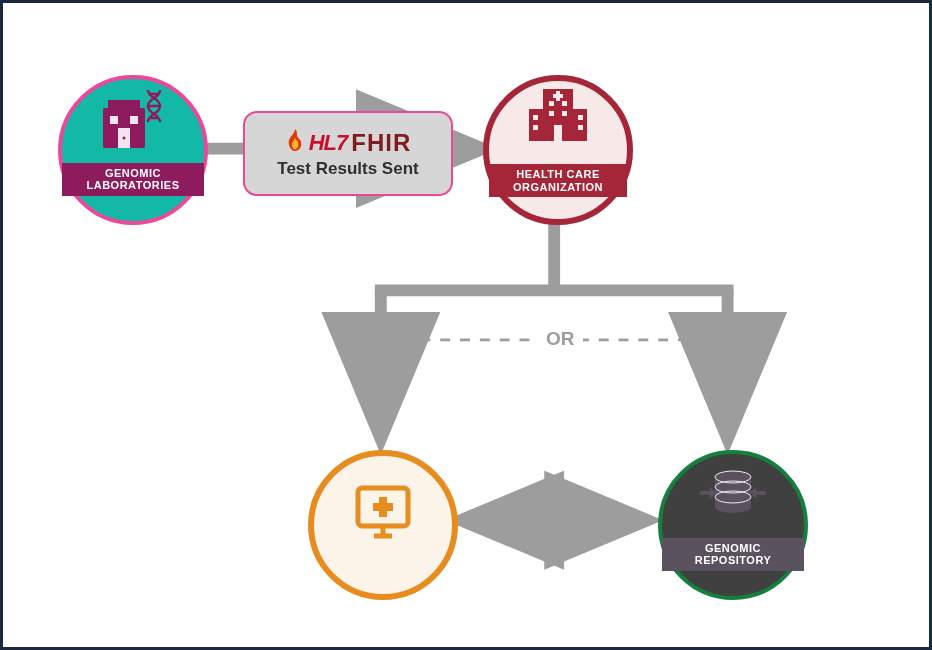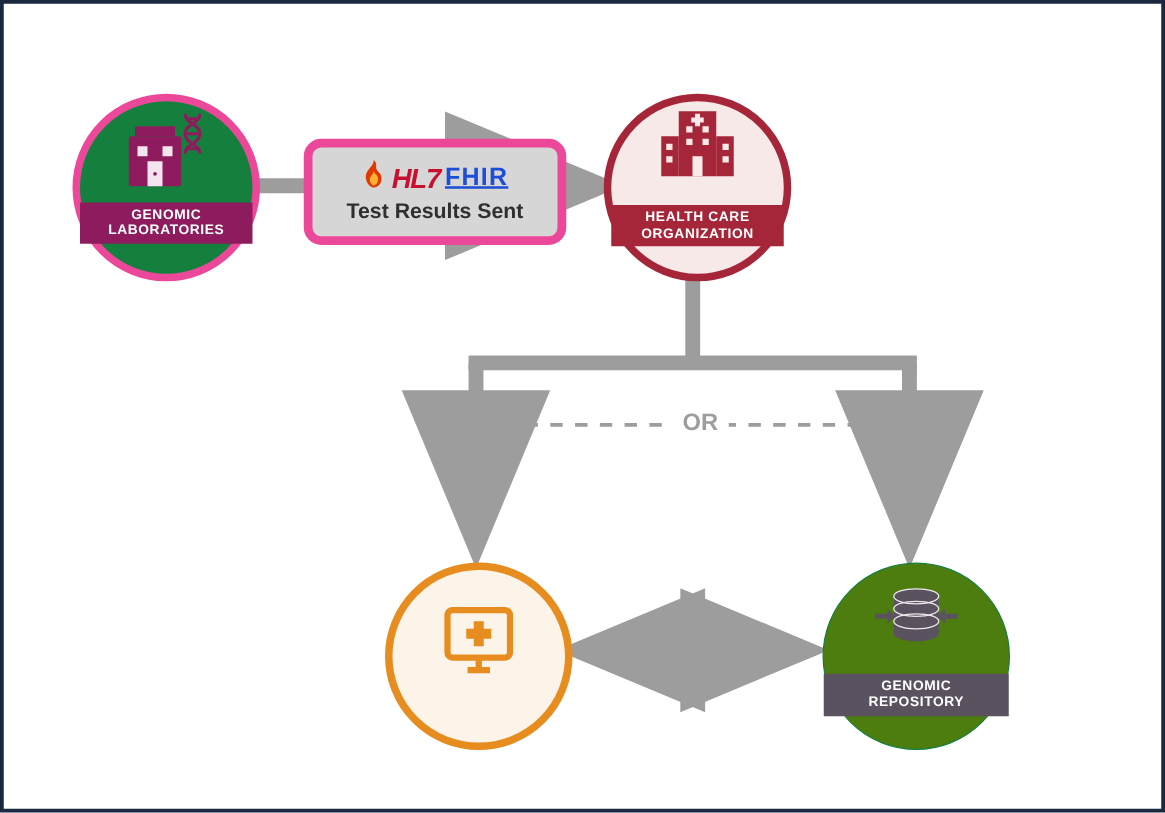--- a/index.html
+++ b/index.html
@@ -21,40 +21,40 @@
     width: 100%; height: 60%; display:flex; align-items:center; justify-content:center;
   }
   .node .label-band {
     width: 100%; padding: 4px 6px;
     font-size: 11px; font-weight: 700; letter-spacing: .5px;
     color: #fff; line-height: 1.15;
   }
   .node .footer-space { height: 18%; }
 
   
-  .node.lab { background: #15803d; border: 6px solid #ec4899; justify-content: flex-end; }
+  .node.lab { background: #14b8a6; border: 4px solid #ec4899; justify-content: flex-end; }
   .node.lab .label-band { background: #8e1b5d; }
   .node.hco { background: #f8e9e9; border: 6px solid #a62639; gap: 18px; }
   .node.hco .label-band { background: #a62639; }
   .node.ehr { background: #fdf4e9; border: 6px solid #e78c1e; }
   .node.ehr .label-band { background: #e78c1e; }
-  .node.repo { background: #4d7c0f; border: 1px solid #15803d; }
+  .node.repo { background: #404040; border: 4px solid #15803d; }
   .node.repo .label-band { background: #5a525f; }
 
   
   .msg-box {
     position: absolute;
     width: 210px; height: 85px;
-    background: #d6d6d6; border: 7px solid #ec4899; border-radius: 14px;
+    background: #d6d6d6; border: 2px solid #ec4899; border-radius: 14px;
     display:flex; flex-direction:column; align-items:center; justify-content:center;
     gap: 2px;
   }
   .msg-box .logo-line { display:flex; align-items:center; gap:4px; font-weight:700; }
   .hl7-red { color:#c8102e; font-style:italic; font-size:22px; letter-spacing:-1px; }
-  .fhir-grey { color:#1d4ed8; font-size:20px; letter-spacing:1px;text-decoration:underline; }
+  .fhir-grey { color:#7f1d1d; font-size:24px; letter-spacing:1px; }
   .msg-caption { color:#2f2f2f; font-weight:700; font-size:17px;text-align:center; }
 
   
   svg.arrows { position:absolute; inset:0; width:100%; height:100%; pointer-events:none; }
   .or-label {
     position:absolute; font-size:19px; font-weight:700; color:#9d9d9d;
     background:#fff; padding:0 8px;
   }
 
   

